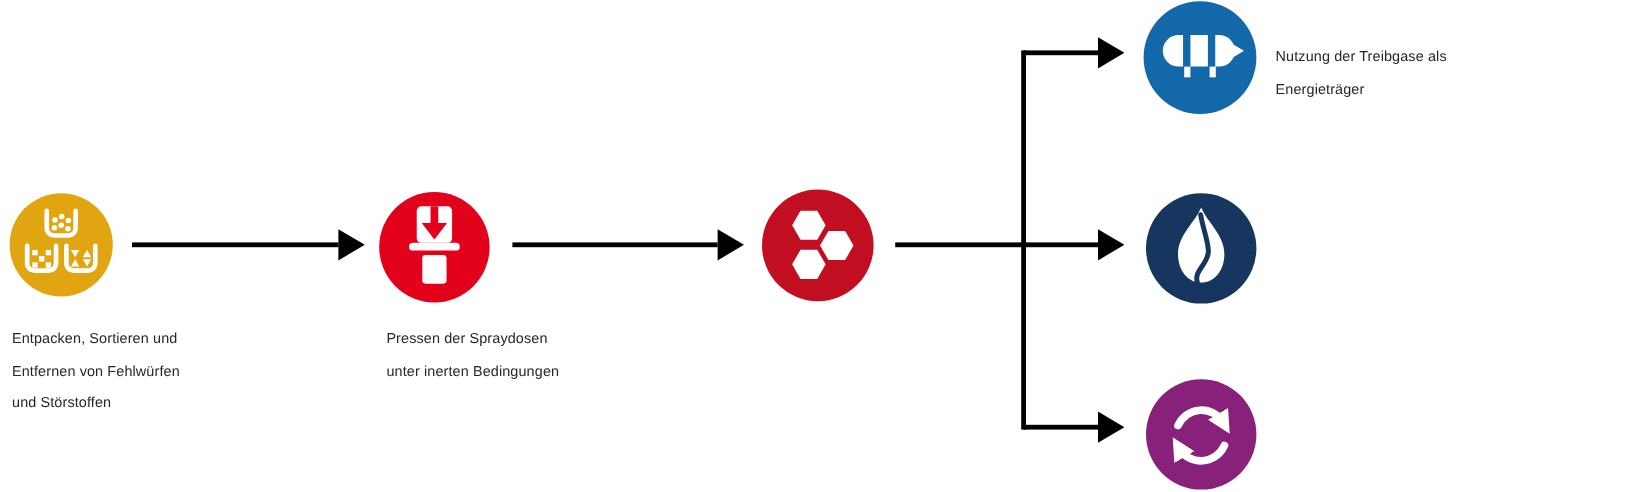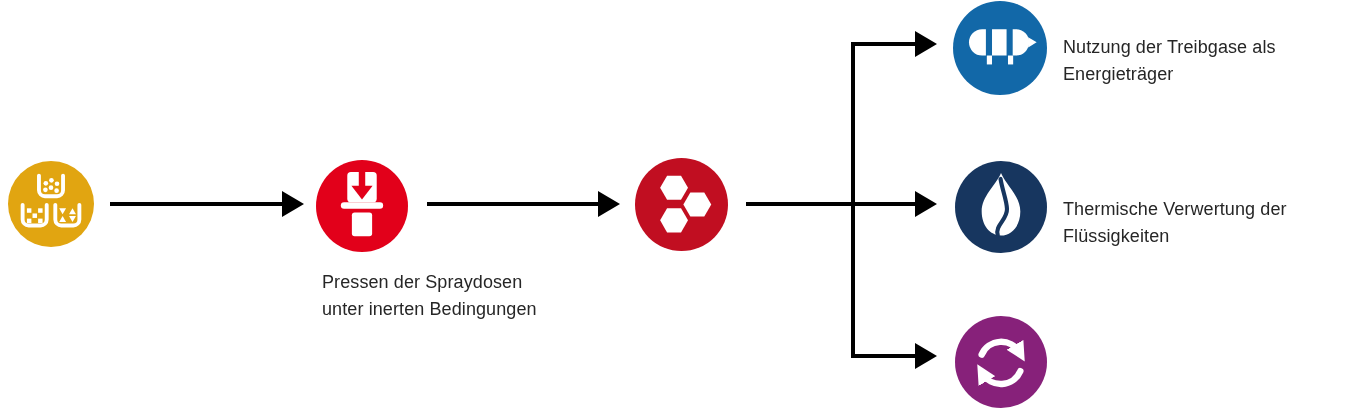--- a/index.html
+++ b/index.html
@@ -7,21 +7,21 @@
     position:relative;width:1360px;height:410px;background:#fff;
     font-family:"Liberation Sans",sans-serif;overflow:hidden;
   }
   .node{position:absolute;}
   .circle{
     width:100%;height:100%;border-radius:50%;
     display:flex;align-items:center;justify-content:center;
   }
   .circle svg{width:100%;height:100%;display:block;}
   .label{
-    position:absolute;font-size:18px;line-height:26.5px;color:#262626;
+    position:absolute;font-size:12px;line-height:26.5px;color:#262626;
     white-space:pre-line;letter-spacing:.1px;
   }
   .arrow{position:absolute;}
   .shaft{position:absolute;height:4px;background:#000;}
   .head{
     position:absolute;width:0;height:0;
     border-left:22px solid #000;
     border-top:13px solid transparent;
     border-bottom:13px solid transparent;
   }
@@ -54,20 +54,23 @@
           <rect x="22" y="67" width="5.2" height="5.2"></rect>
             <rect x="35" y="67" width="5.2" height="5.2"></rect>
           <polygon points="59.5,55 67.5,55 63.5,62"></polygon>
           <polygon points="71,62 79,62 75,55"></polygon>
           <polygon points="59.5,71 67.5,71 63.5,64"></polygon>
           <polygon points="71,64 79,64 75,71"></polygon>
         </g>
       </svg>
     </div>
   </div>
+  <div class="label" style="left:10px;top:269px;">Entpacken, Sortieren und
+Entfernen von Fehlwürfen
+und Störstoffen</div>
 
   <div class="arrow" style="left:110px;top:191px;width:194px;height:26px;">
     <div class="shaft" style="left:0;top:11px;width:172px;"></div>
     <div class="head" style="left:172px;top:0;"></div>
   </div>
 
   <div class="node" style="left:316px;top:160px;width:92px;height:92px;">
     <div class="circle" style="background-color: rgb(226, 0, 26); color: rgb(226, 0, 26);">
       <svg viewBox="0 0 100 100" aria-hidden="true">
         <rect x="34" y="13" width="32" height="33" rx="4" fill="#fff"></rect>
@@ -132,22 +135,20 @@
 Energieträger</div>
 
   <div class="node" style="left:955px;top:161px;width:92px;height:92px;">
     <div class="circle" style="background-color: rgb(23, 54, 95); color: rgb(23, 54, 95);">
       <svg viewBox="0 0 100 100" aria-hidden="true">
         <path d="M50 13 C44 27 29 38 29 55 C29 70 38 81 50 81 C62 81 71 70 71 55 C71 38 56 27 50 13 Z" fill="#fff"></path>
         <path d="M46.5 80.5 C43 70 57 64 56.5 52 C56 42 51.5 32 49.5 19.5" fill="none" stroke="currentColor" stroke-width="4.5" stroke-linecap="round"></path>
       </svg>
     </div>
   </div>
-  <div class="label" style="left:1063px;top:196px;">Thermische Verwertung der
-Flüssigkeiten</div>
 
   <div class="node" style="left:955px;top:316px;width:92px;height:92px;">
     <div class="circle" style="background-color: rgb(135, 33, 122); color: rgb(135, 33, 122);">
       <svg viewBox="0 0 100 100" aria-hidden="true">
         <defs>
           <marker id="recycle-arrowhead" viewBox="0 0 10 10" refX="4.5" refY="5" markerWidth="3" markerHeight="3" orient="auto-start-reverse">
             <path d="M0 0 L10 5 L0 10 Z" fill="#fff"></path>
           </marker>
         </defs>
         <path d="M29 42 A23 23 0 0 1 70 39.5" fill="none" stroke="#fff" stroke-width="7" stroke-linecap="round" marker-end="url(#recycle-arrowhead)"></path>

